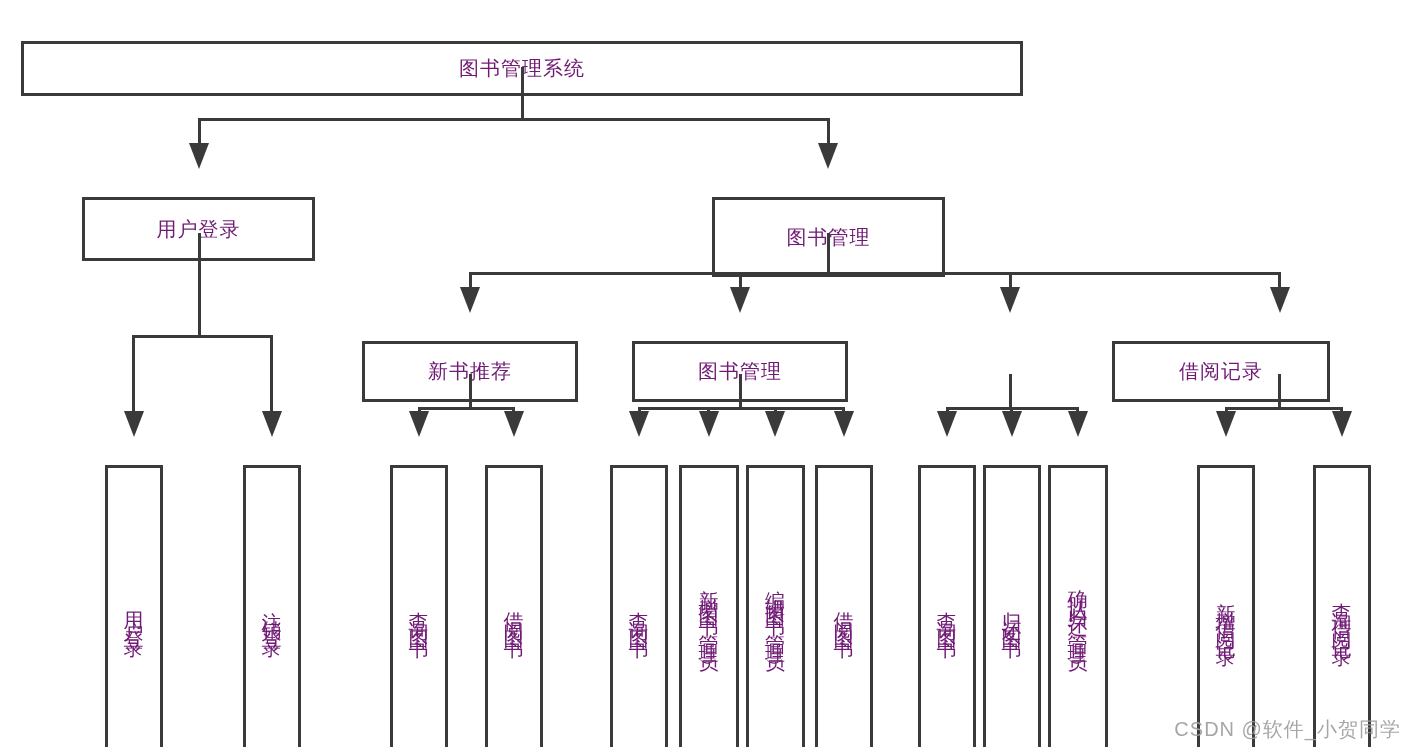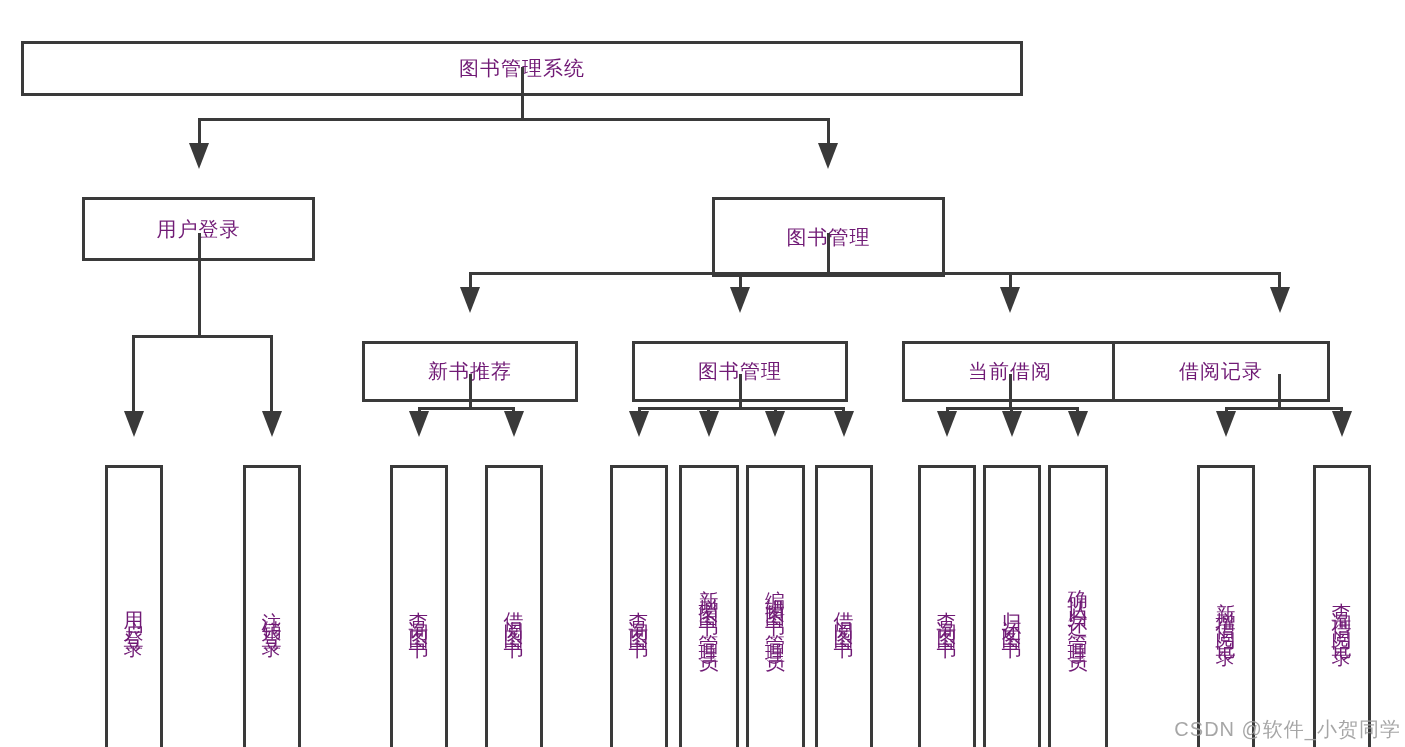--- a/index.html
+++ b/index.html
@@ -95,23 +95,20 @@
   <div class="arrow" style="left:1000px; top:287px;"></div>
   <div class="vline" style="left:1278px; top:272px; height:18px;"></div>
   <div class="arrow" style="left:1270px; top:287px;"></div>
 
   <div class="box" style="left:362px; top:313px; width:216px; height:61px;">
     <span>新书推荐</span>
   </div>
   <div class="box" style="left:632px; top:313px; width:216px; height:61px;">
     <span>图书管理</span>
   </div>
-  <div class="box" style="left:902px; top:313px; width:216px; height:61px;">
-    <span>当前借阅</span>
-  </div>
   <div class="box" style="left:1112px; top:313px; width:218px; height:61px;">
     <span>借阅记录</span>
   </div>
 
   <div class="vline" style="left:469px; top:374px; height:33px;"></div>
   <div class="hline" style="left:418px; top:407px; width:97px;"></div>
   <div class="vline" style="left:418px; top:407px; height:10px;"></div>
   <div class="arrow" style="left:409px; top:411px;"></div>
   <div class="vline" style="left:512px; top:407px; height:10px;"></div>
   <div class="arrow" style="left:504px; top:411px;"></div>

